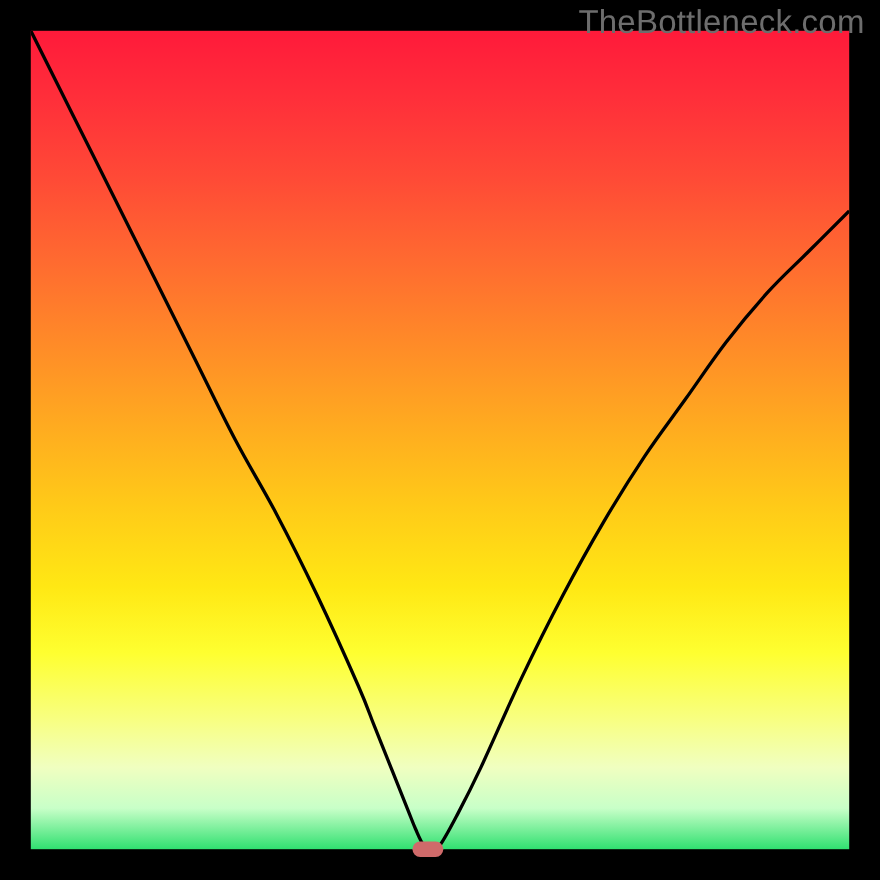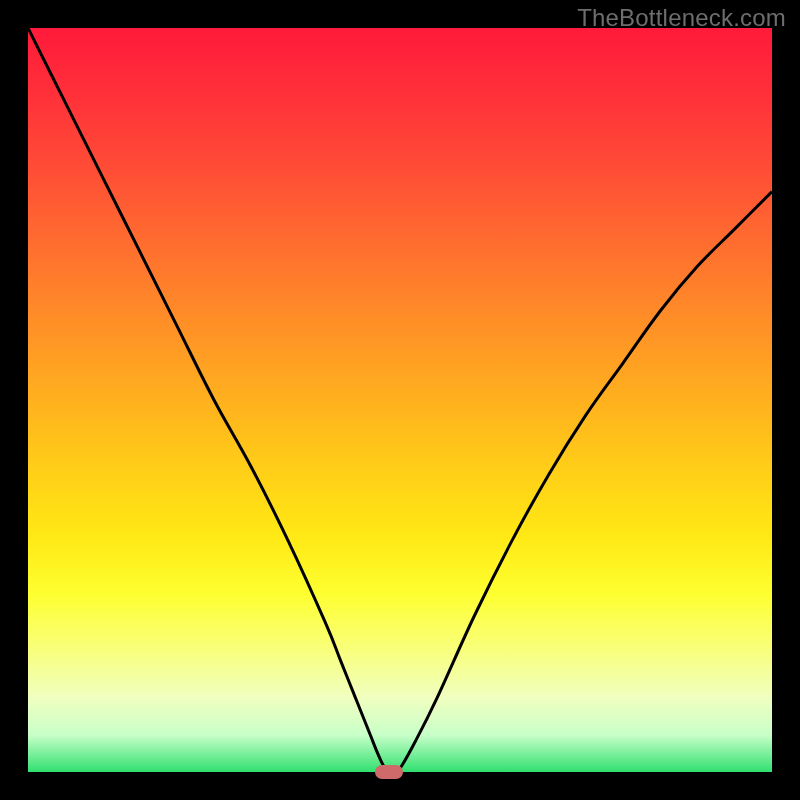--- a/index.html
+++ b/index.html
@@ -39,21 +39,21 @@
       #f0ffc0 90%,
       #c8ffc8 95%,
       #30e070 100%
     );
   }
   .watermark {
     position: absolute;
     top: 4px;
     right: 14px;
     color: #6d6d6d;
-    font-size: 24px;
+    font-size: 30px;
     letter-spacing: 0.2px;
     font-weight: 500;
   }
   svg.curve {
     position: absolute;
     left: 0;
     top: 0;
     width: 744px;
     height: 744px;
     pointer-events: none;

